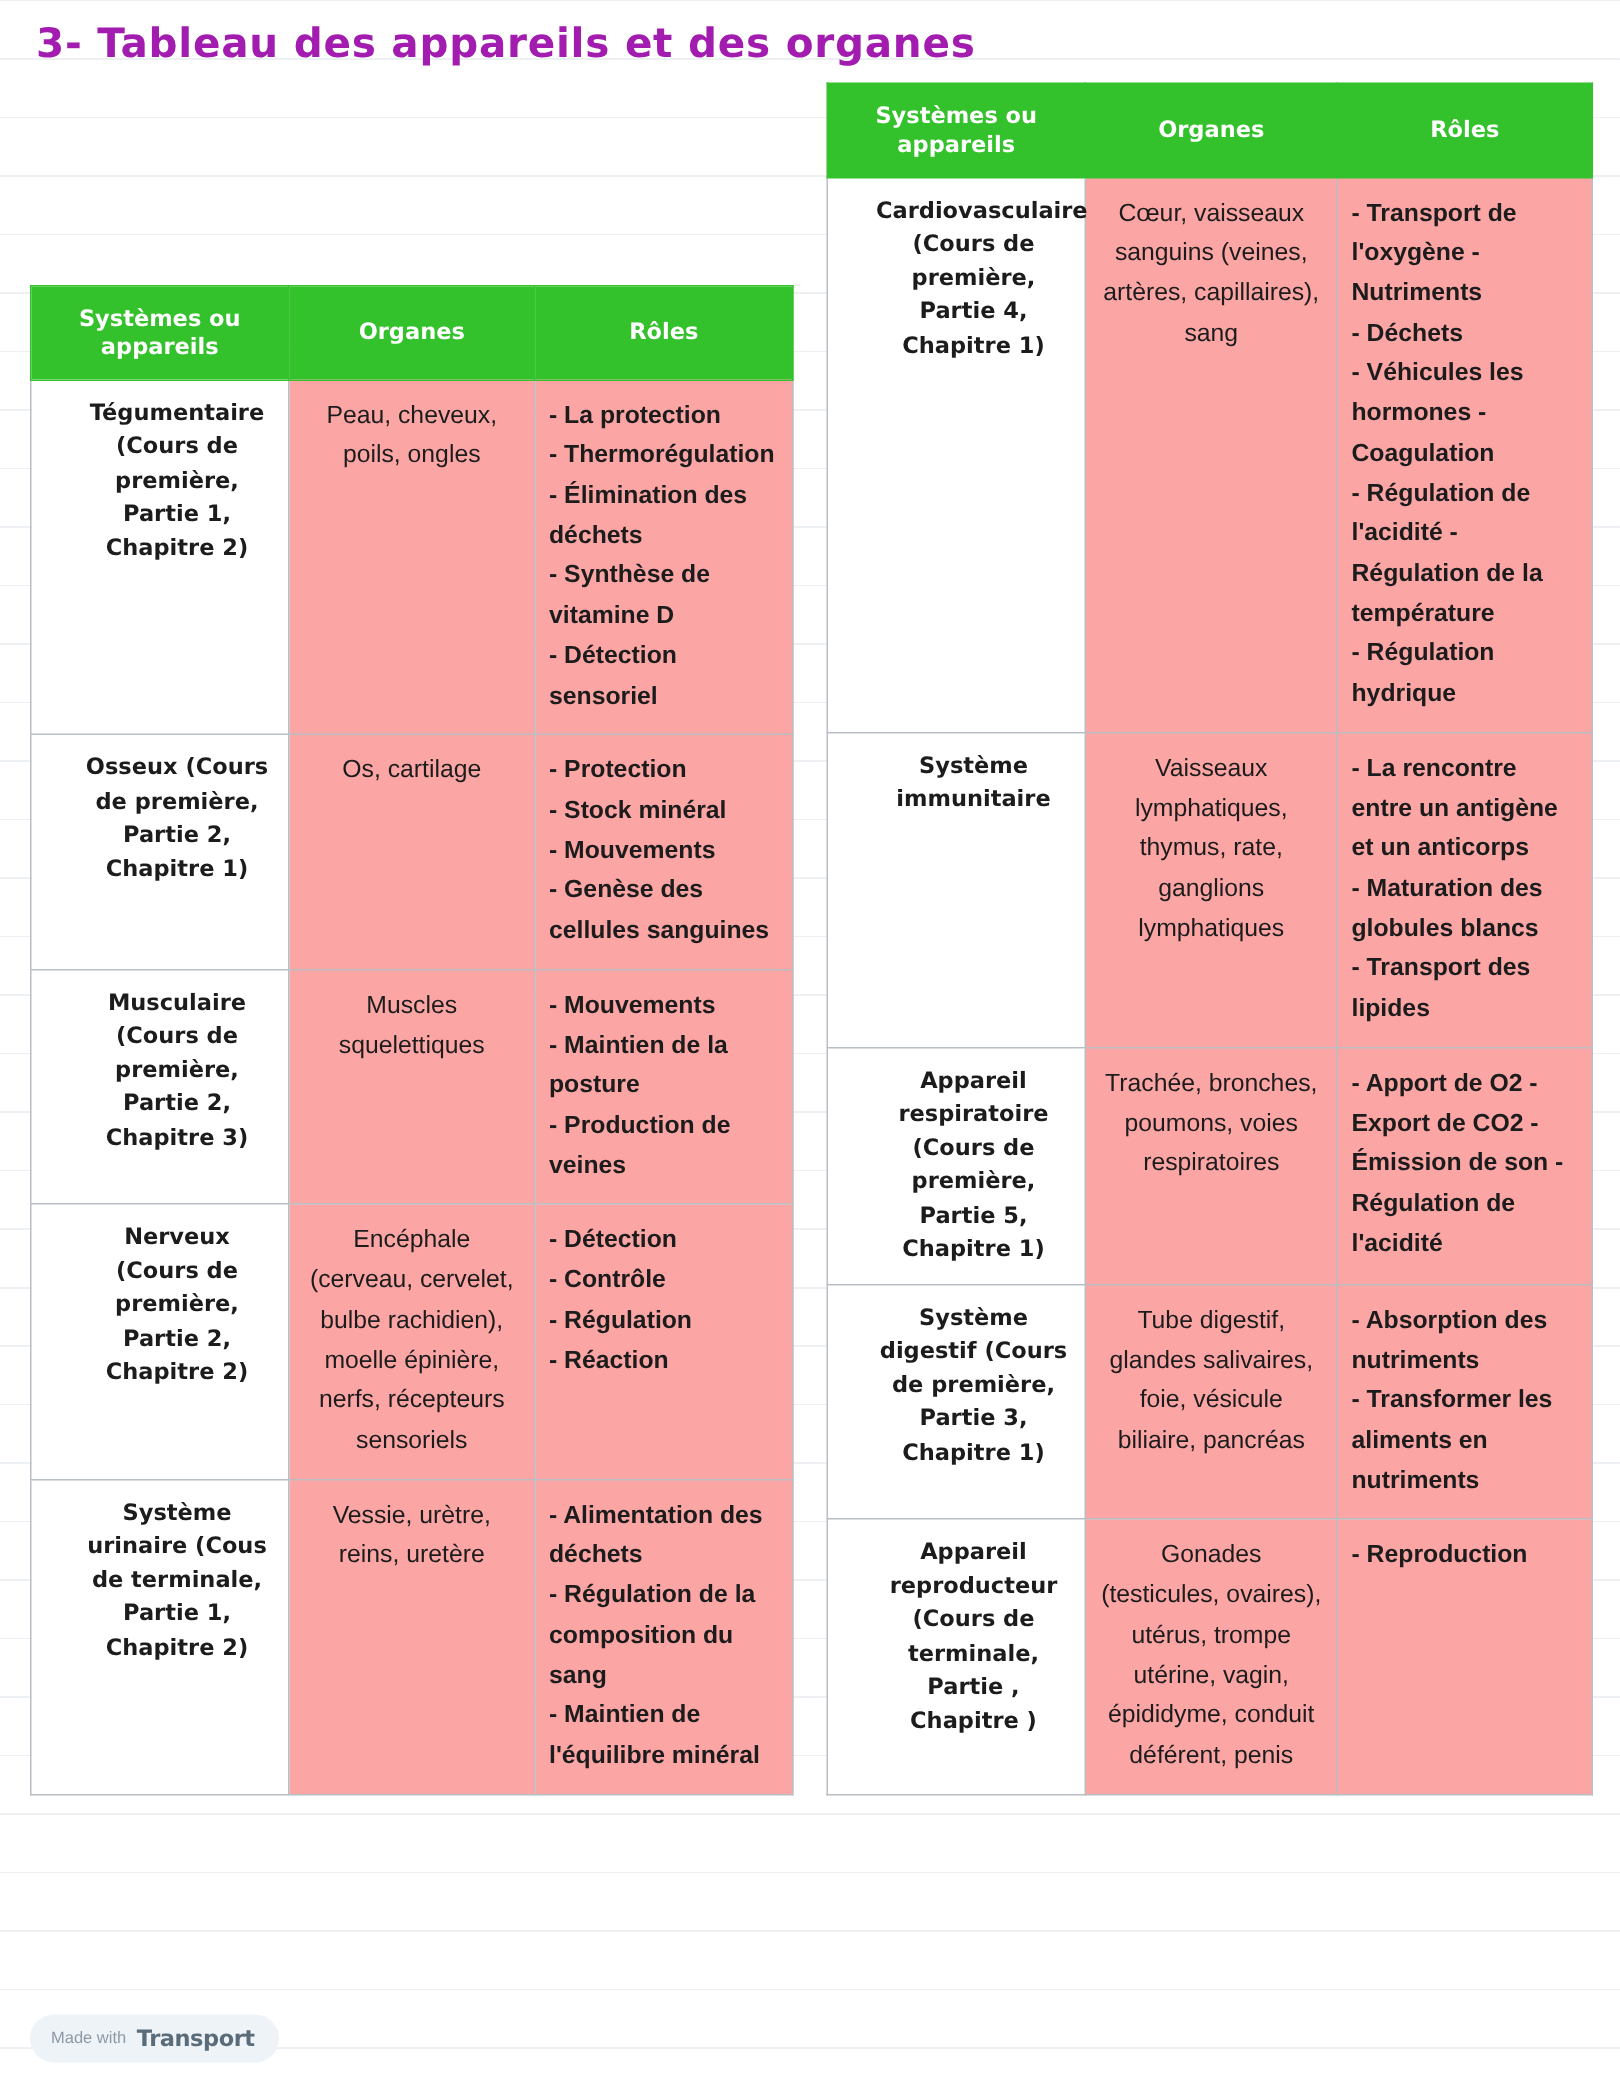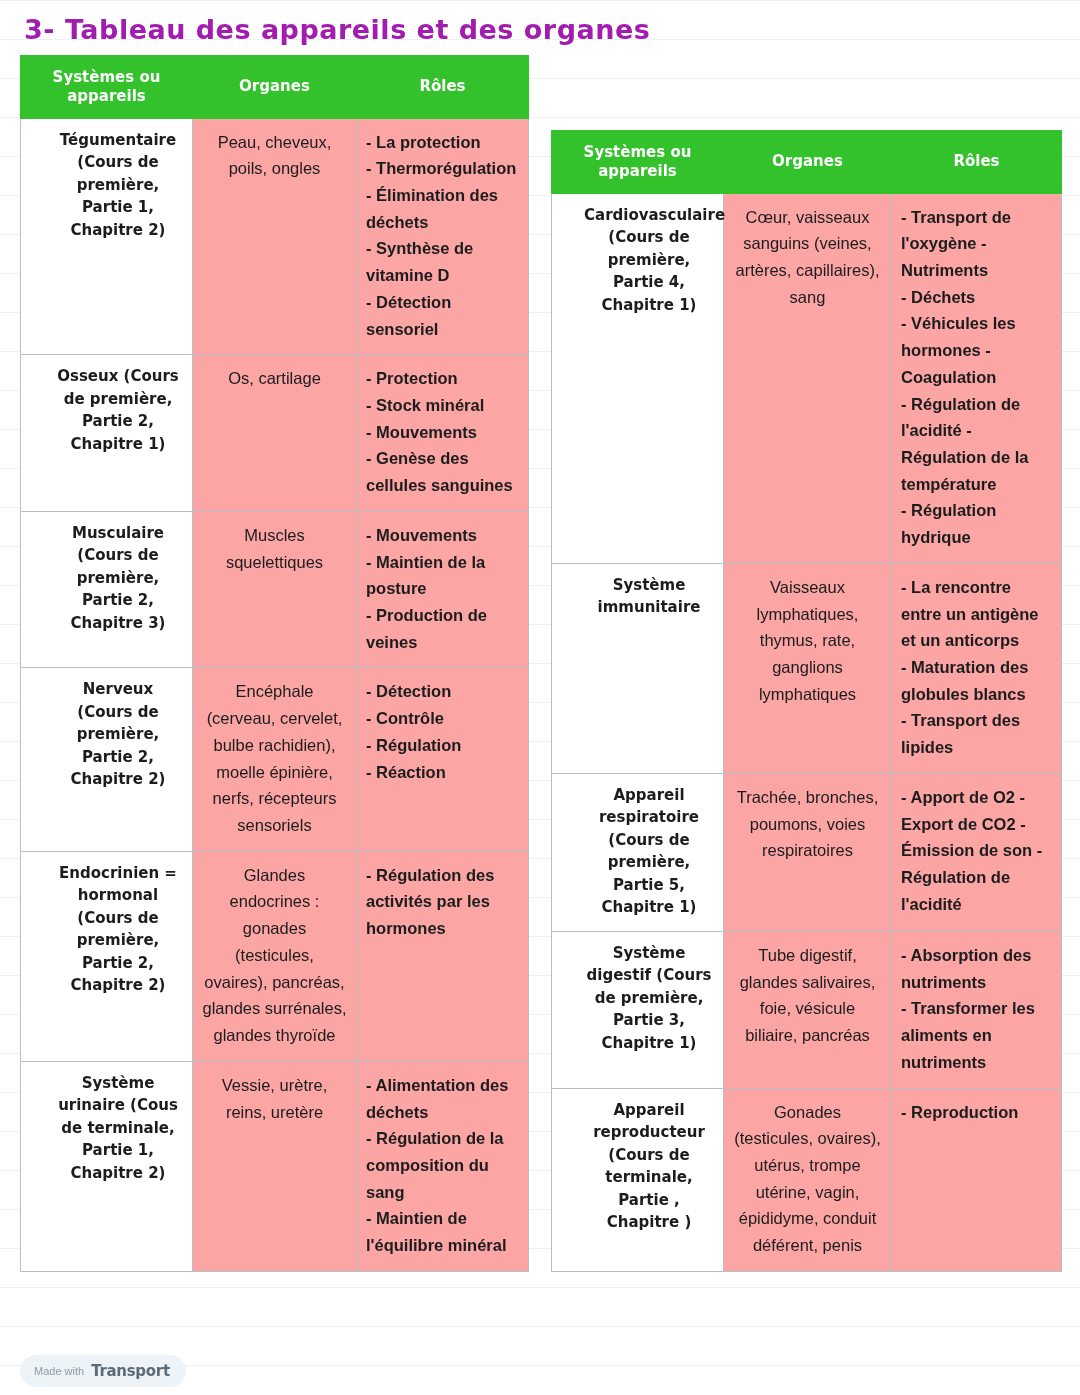--- a/index.html
+++ b/index.html
@@ -94,21 +94,21 @@
   .tbl-left col.c1 { width: 172px; }
   .tbl-left col.c2 { width: 164px; }
   .tbl-left col.c3 { width: 172px; }
   .tbl-right col.c1 { width: 172px; }
   .tbl-right col.c2 { width: 168px; }
   .tbl-right col.c3 { width: 170px; }
 
   .goodnotes-badge {
     position: absolute;
     left: 20px;
-    bottom: 8px;
+    bottom: 20px;
     background: #eef3f7;
     border-radius: 16px;
     padding: 7px 16px 7px 14px;
     display: flex;
     align-items: center;
     gap: 7px;
     z-index: 2;
   }
   .goodnotes-badge .made {
     font-size: 11px;
@@ -182,27 +182,20 @@
           <td class="col-sys">Nerveux (Cours de première, Partie 2, Chapitre 2)</td>
           <td class="col-org">Encéphale (cerveau, cervelet, bulbe rachidien), moelle épinière, nerfs, récepteurs sensoriels</td>
           <td class="col-role">
             <span class="line">- Détection</span>
             <span class="line">- Contrôle</span>
             <span class="line">- Régulation</span>
             <span class="line">- Réaction</span>
           </td>
         </tr>
         <tr>
-          <td class="col-sys">Endocrinien = hormonal (Cours de première, Partie 2, Chapitre 2)</td>
-          <td class="col-org">Glandes endocrines : gonades (testicules, ovaires), pancréas, glandes surrénales, glandes thyroïde</td>
-          <td class="col-role">
-            <span class="line">- Régulation des activités par les hormones</span>
-          </td>
-        </tr>
-        <tr>
           <td class="col-sys">Système urinaire (Cous de terminale, Partie 1, Chapitre 2)</td>
           <td class="col-org">Vessie, urètre, reins, uretère</td>
           <td class="col-role">
             <span class="line">- Alimentation des déchets</span>
             <span class="line">- Régulation de la composition du sang</span>
             <span class="line">- Maintien de l'équilibre minéral</span>
           </td>
         </tr>
       </tbody>
     </table>

